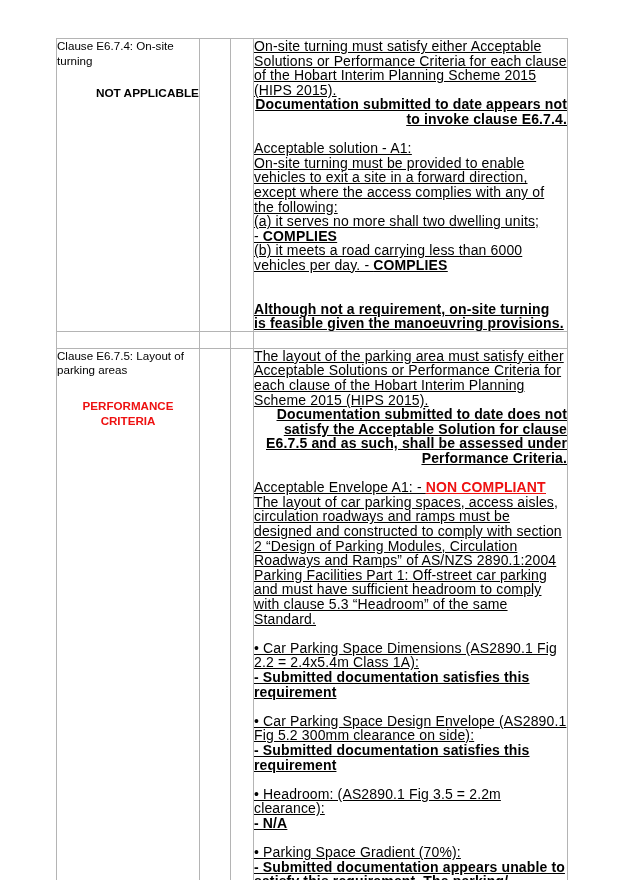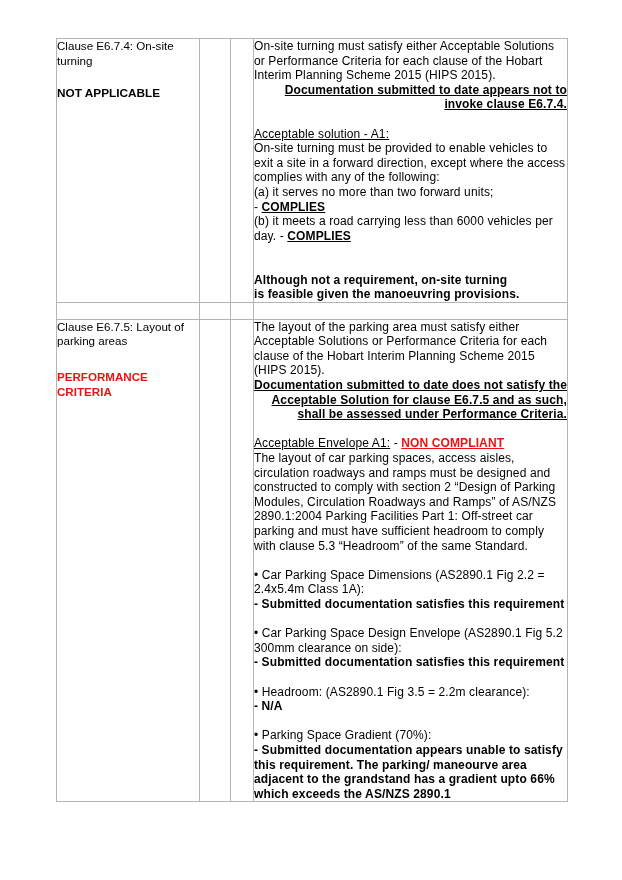--- a/index.html
+++ b/index.html
@@ -53,39 +53,40 @@
     padding: 4px 6px 6px 5px;
   }
   .cell-narrow { padding: 0; }
 
   .spacer-row td {
     height: 16px;
   }
 
   
   .txt {
-    font-size: 12px;
+    font-size: 14px;
     line-height: 14.6px;
     letter-spacing: 0.01em;
+    text-decoration: underline;
   }
   .clause-title {
     font-size: 11.6px;
     line-height: 14.6px;
   }
   .status-strong {
     display: block;
-    text-align: left;
+    text-align: right;
     font-weight: bold;
     font-size: 11.8px;
     line-height: 15px;
     margin-top: 18px;
   }
   .status-red {
     display: block;
-    text-align: left;
+    text-align: center;
     font-weight: bold;
     font-size: 11.6px;
     line-height: 15px;
     margin-top: 20px;
     color: #ee1111;
   }
 
   .p { margin: 0; }
   .blank-line { height: 14.6px; }
 
@@ -128,21 +129,21 @@
         <td class="cell-narrow"></td>
         <td class="cell-narrow"></td>
 
         <td class="cell-main">
           <div class="txt">
             <p class="p">On-site turning must satisfy either Acceptable Solutions or Performance Criteria for each clause of the Hobart Interim Planning Scheme 2015 (HIPS 2015).</p>
             <p class="p block-bu">Documentation submitted to date appears not to invoke clause E6.7.4.</p>
             <div class="blank-line"></div>
             <p class="p u">Acceptable solution - A1:</p>
             <p class="p">On-site turning must be provided to enable vehicles to exit a site in a forward direction, except where the access complies with any of the following:</p>
-            <p class="p">(a) it serves no more than two forward units;</p>
+            <p class="p">(a) it serves no more shall two dwelling units;</p>
             <p class="p"><span>- </span><span class="bu">COMPLIES</span></p>
             <p class="p"><span>(b) it meets a road carrying less than 6000 vehicles per day. - </span><span class="bu">COMPLIES</span></p>
             <div class="blank-line"></div>
             <div class="blank-line"></div>
             <p class="p b" style="white-space: pre-line;">Although not a requirement, on-site turning
 is feasible given the manoeuvring provisions.</p>
           </div>
         </td>
       </tr>
 

